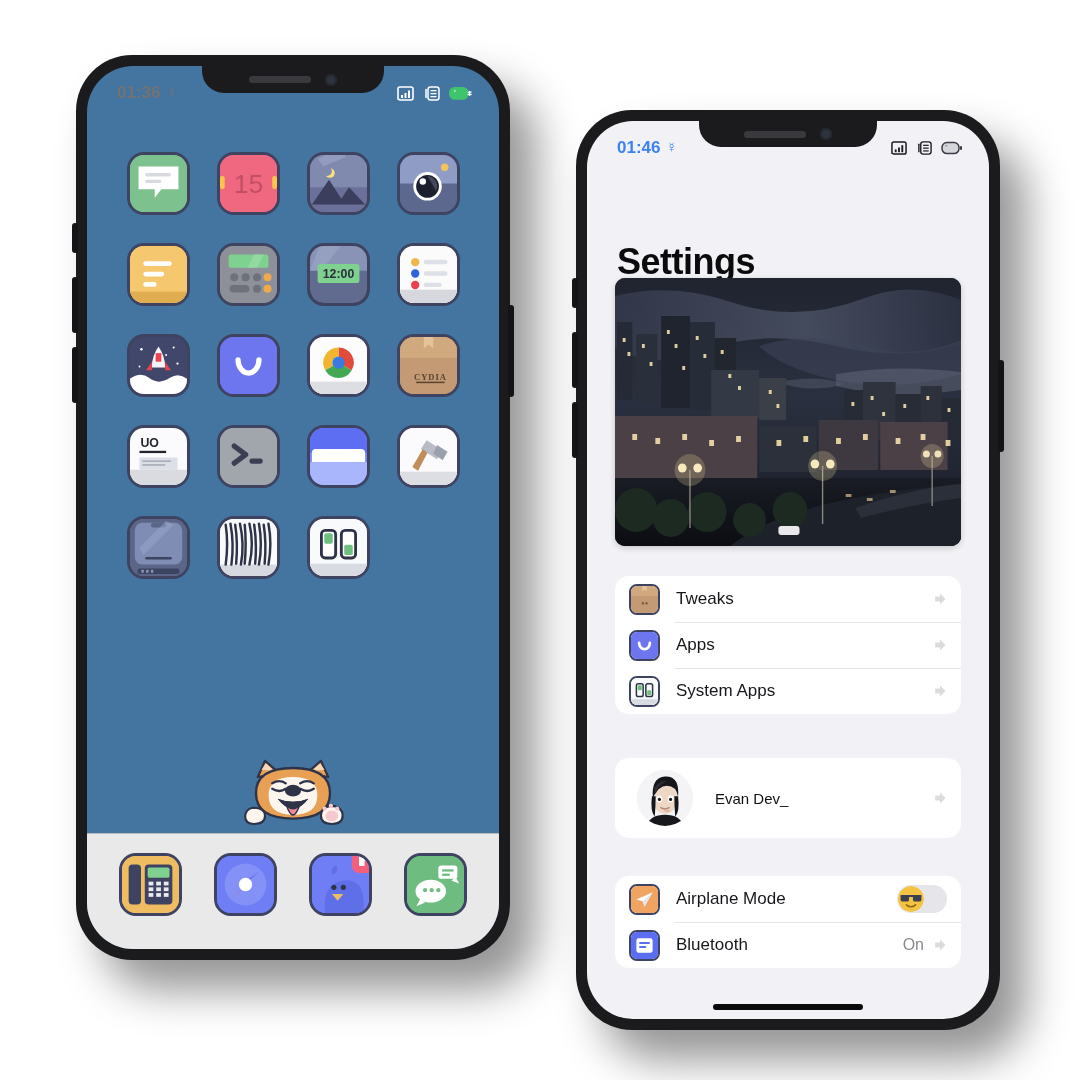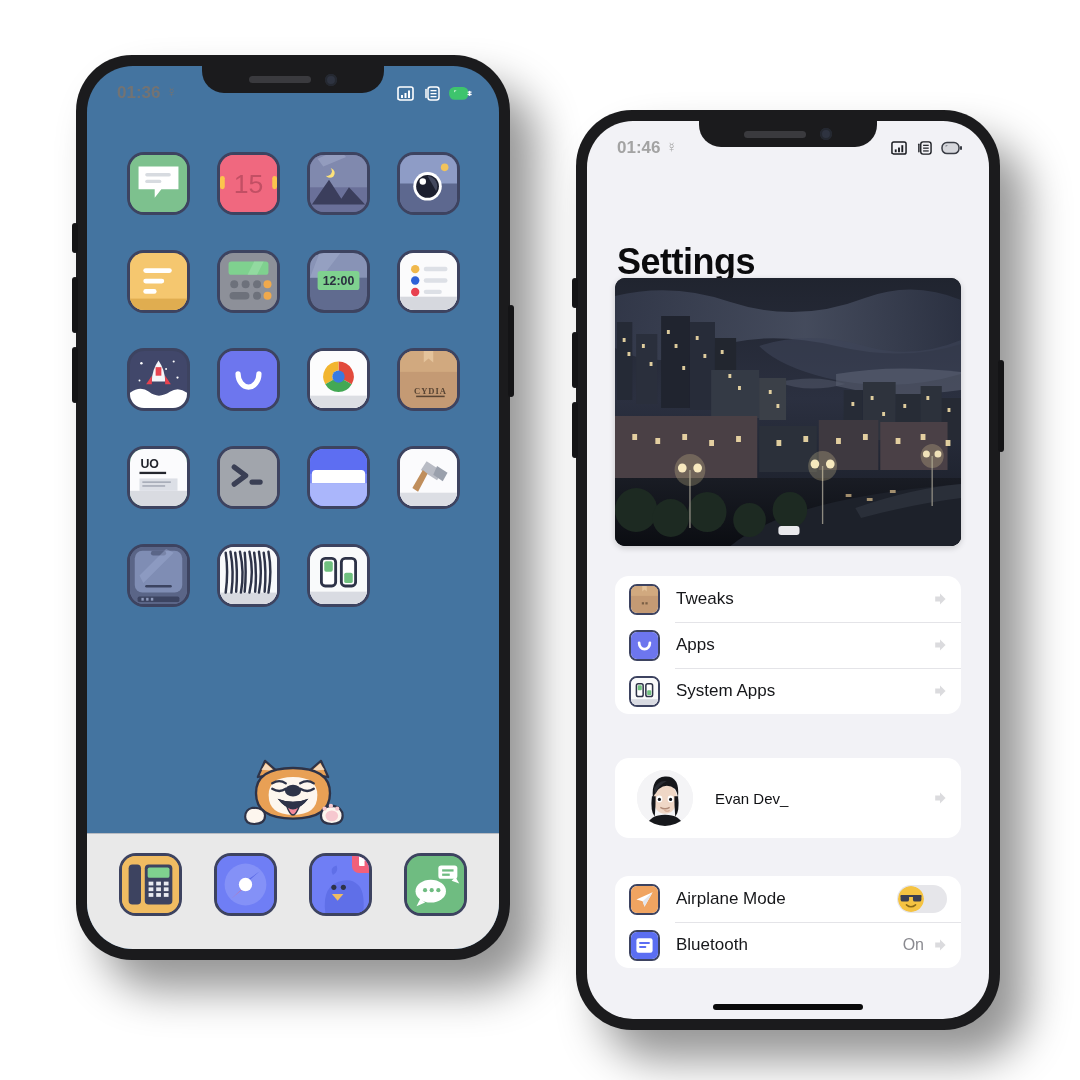--- a/index.html
+++ b/index.html
@@ -47,29 +47,29 @@
 
   
   .statusbar {
     position:absolute; top:0; left:0; right:0; height:46px;
     display:flex; align-items:center; justify-content:space-between;
     padding: 8px 26px 0 30px; z-index:45; font-size:17px; font-weight:bold;
   }
   .statusbar .left  { display:flex; align-items:center; gap:6px; }
   .statusbar .right { display:flex; align-items:center; gap:9px; }
   .sb-light { color:#737373; }
-  .sb-dark  { color:#a3a3a3; }
+  .sb-dark  { color:#3b82f6; }
   .loc-glyph { font-size:14px; font-weight:700; line-height:1; transform: translateY(-1px); }
 
   
   .home-wall { position:absolute; inset:0; background:#4474a0; }
   .icon-grid {
     position:absolute; left:0; right:0; top:86px;
     display:grid; grid-template-columns:repeat(4, 1fr);
-    row-gap: 35px; padding: 0 26px;
+    row-gap: 28px; padding: 0 26px;
     justify-items:center; z-index:10;
   }
   .app { width:63px; height:63px; border-radius:17px; position:relative;
          border:3px solid #3d4360; overflow:hidden; }
 
   .dock {
     position:absolute; left:0; right:0; bottom:0; height:116px;
     background:#e9e9e9; border-top:1px solid #b9bcc2;
     display:flex; align-items:center; justify-content:space-around;
     padding: 0 16px 14px; z-index:20;

